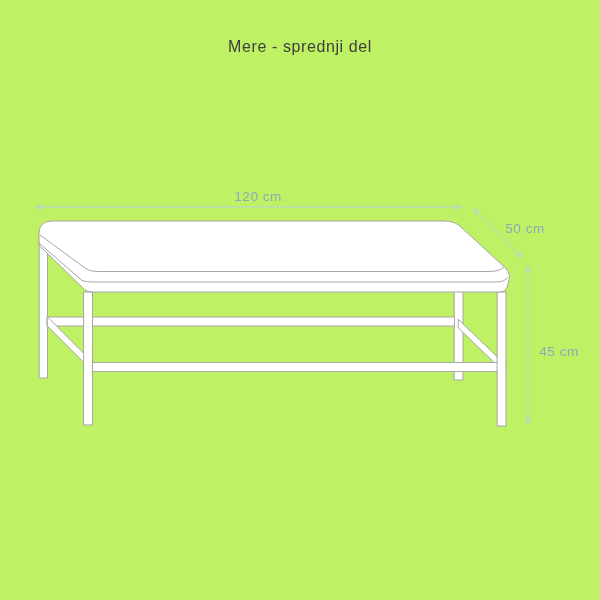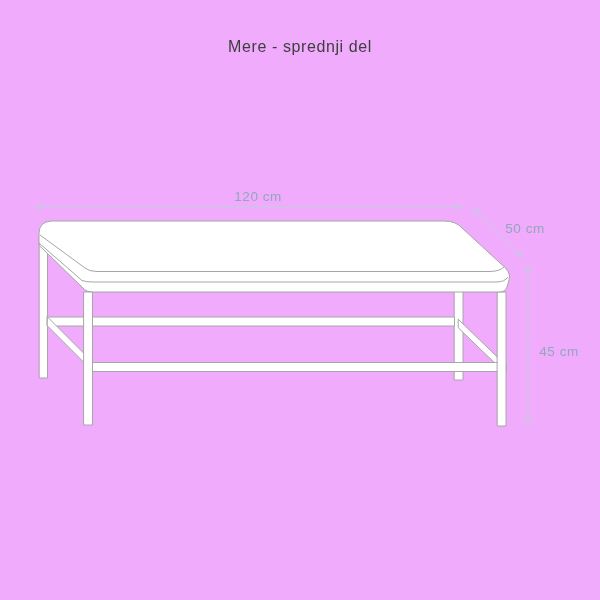--- a/index.html
+++ b/index.html
@@ -4,21 +4,21 @@
 <style>
   html, body {
     margin: 0;
     padding: 0;
     background: #ffffff;
   }
   .canvas {
     position: relative;
     width: 600px;
     height: 600px;
-    background: #f0abfc;
+    background: #bef264;
     overflow: hidden;
     font-family: "Liberation Sans", sans-serif;
   }
   .page-title {
     position: absolute;
     top: 38px;
     left: 0;
     width: 100%;
     margin: 0;
     text-align: center;

